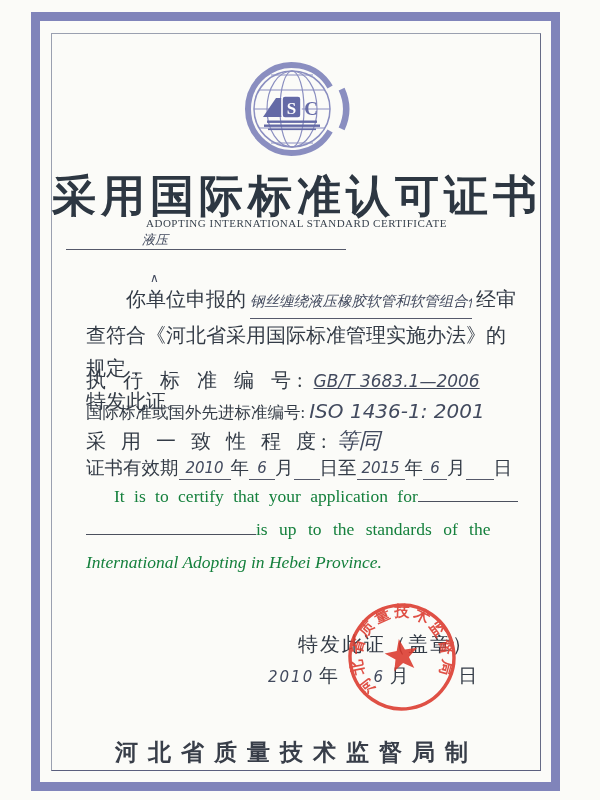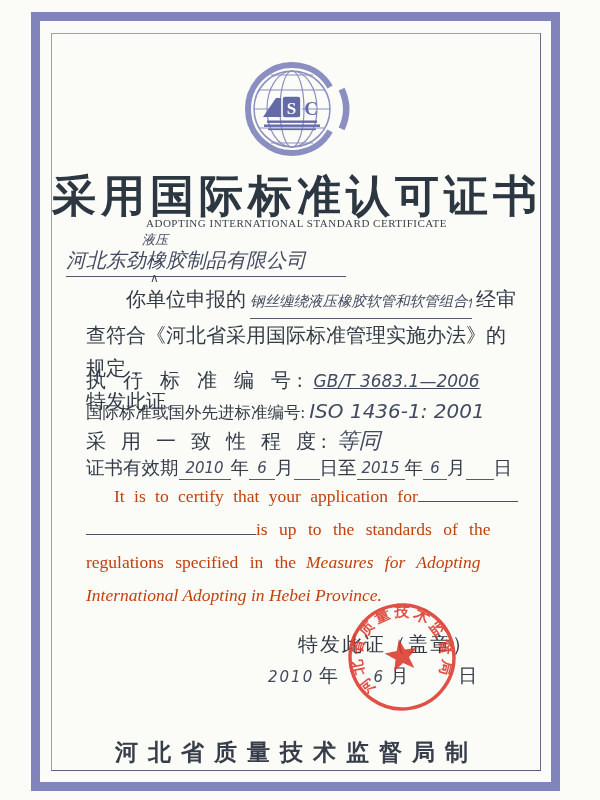--- a/index.html
+++ b/index.html
@@ -54,21 +54,21 @@
   .f-intl .hw{font-size:20px;}
   .f-cons{top:393px;font-size:20px;}
   .f-cons .lbl{letter-spacing:5px;}
   .f-cons .hw{font-size:22px;}
   .f-valid{top:422px;font-size:18.5px;}
   .u{display:inline-block;border-bottom:1.2px solid #55596a;text-align:center;
      vertical-align:bottom;height:22px;line-height:22px;}
   .f-valid .hw{font-size:15px;}
 
   .english{left:34px;top:447px;width:432px;font-size:17.5px;line-height:33px;
-           color:#c2410c;}
+           color:#15803d;}
   .english .line{display:flex;align-items:baseline;white-space:nowrap;}
   .english .fill{flex:1;border-bottom:1.1px solid #4b505e;height:20px;}
   .english .lead{width:170px;flex:none;border-bottom:1.1px solid #4b505e;height:20px;}
   .english .ws{word-spacing:5px;}
   .english .ws2{word-spacing:7px;}
   .english i{font-style:italic;}
 
   .issuer-label{left:246px;top:598px;font-size:20px;letter-spacing:2px;color:#333b46;
                 white-space:nowrap;}
   .issue-date{left:216px;top:630px;font-size:19px;color:#333b46;white-space:nowrap;}
@@ -116,21 +116,20 @@
     </svg>
   </div>
 
 
   <div class="abs title">采用国际标准认可证书</div>
   <div class="abs subtitle">ADOPTING INTERNATIONAL STANDARD CERTIFICATE</div>
 
   <div class="abs company hw">
     <span class="insert hw">液压</span>
     <span class="caret">∧</span>
-    <span>河北东劲橡胶制品有限公司</span>
   </div>
 
   <div class="abs para">
     <div class="l1">
       <span class="indent"></span>
       <span class="prefix">你单位申报的</span>
       <span class="product hw">钢丝缠绕液压橡胶软管和软管组合件</span>
       <span class="suffix">经审</span>
     </div>
     <div>查符合《河北省采用国际标准管理实施办法》的规定，</div>
@@ -157,25 +156,20 @@
   <div class="abs english">
     <div class="line">
       <span style="width:28px;flex:none"></span>
       <span class="ws">It is to certify that your application for</span>
       <span class="fill"></span>
     </div>
     <div class="line">
       <span class="lead"></span>
       <span class="ws2">is up to the standards of the</span>
     </div>
-    <div class="line ws2">
-      <span>regulations specified in the</span>
-      <span style="width:10px;flex:none"></span>
-      <i>Measures for Adopting</i>
-    </div>
     <div class="line">
       <i>International Adopting in Hebei Province.</i>
     </div>
   </div>
 
   <div class="abs issuer-label">特发此证（盖章）</div>
   <div class="abs issue-date">
     <span class="hw">2010</span>
     <span>年</span>
     <span class="gap"></span>

